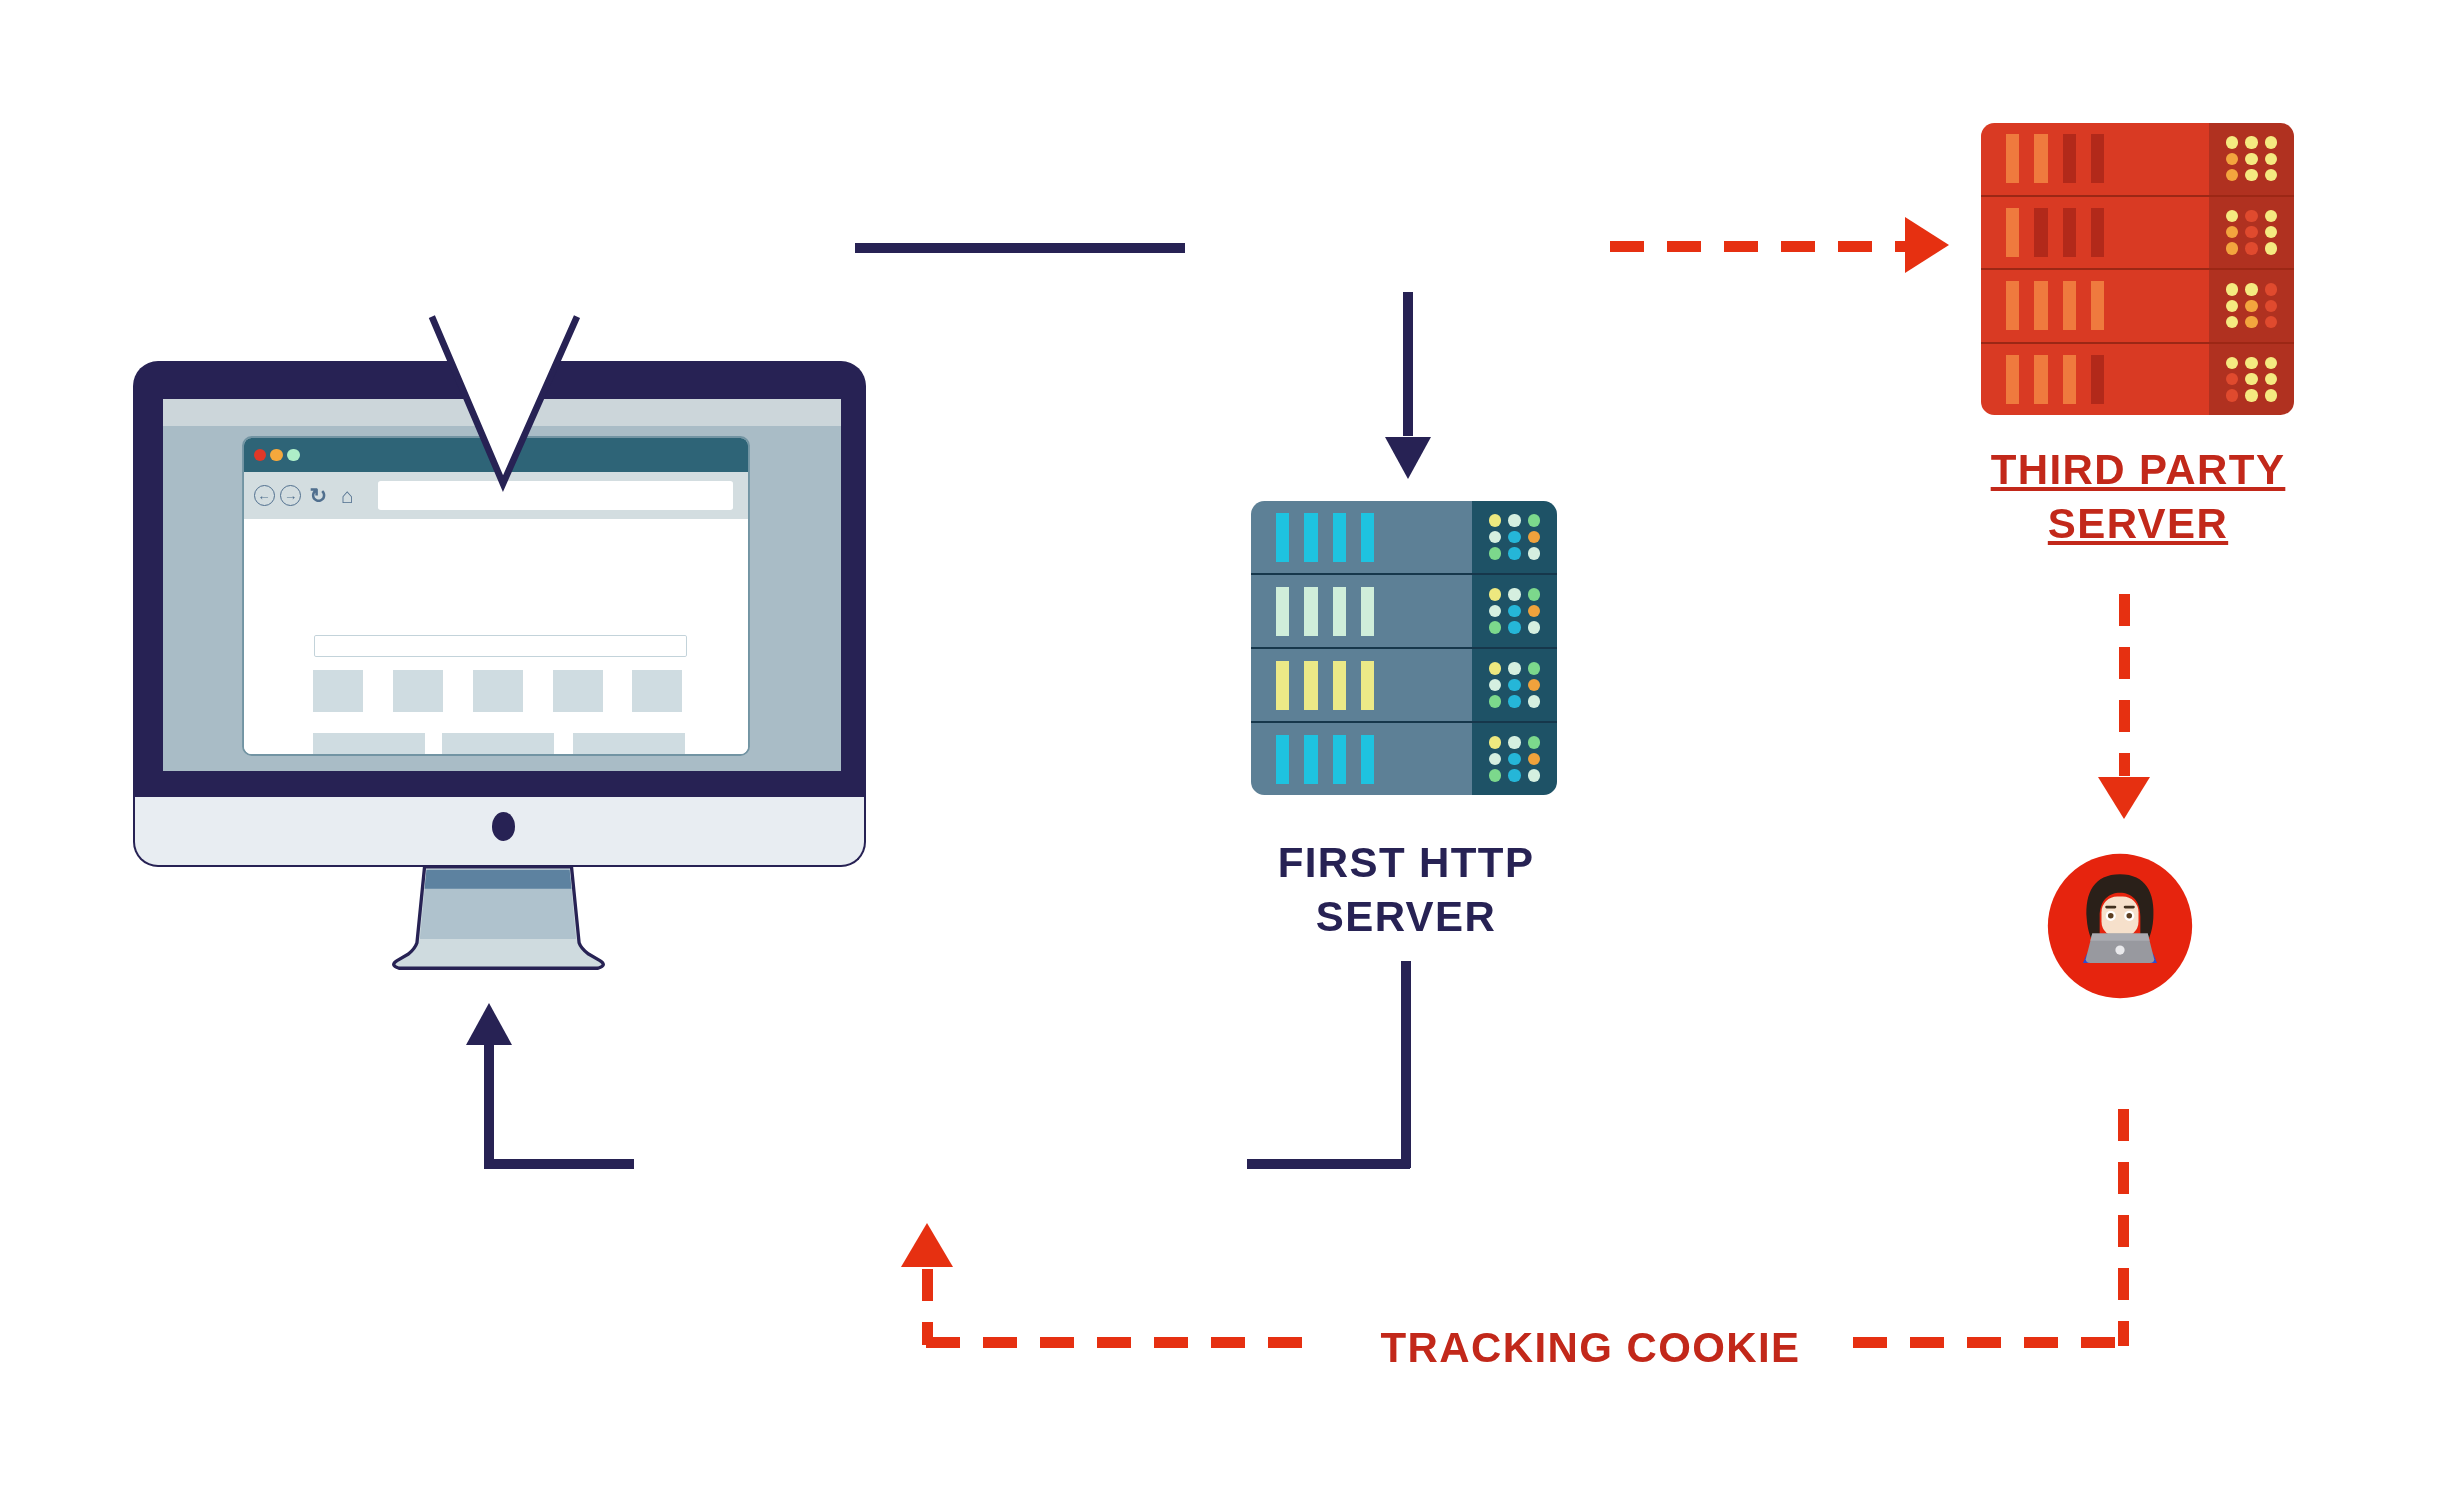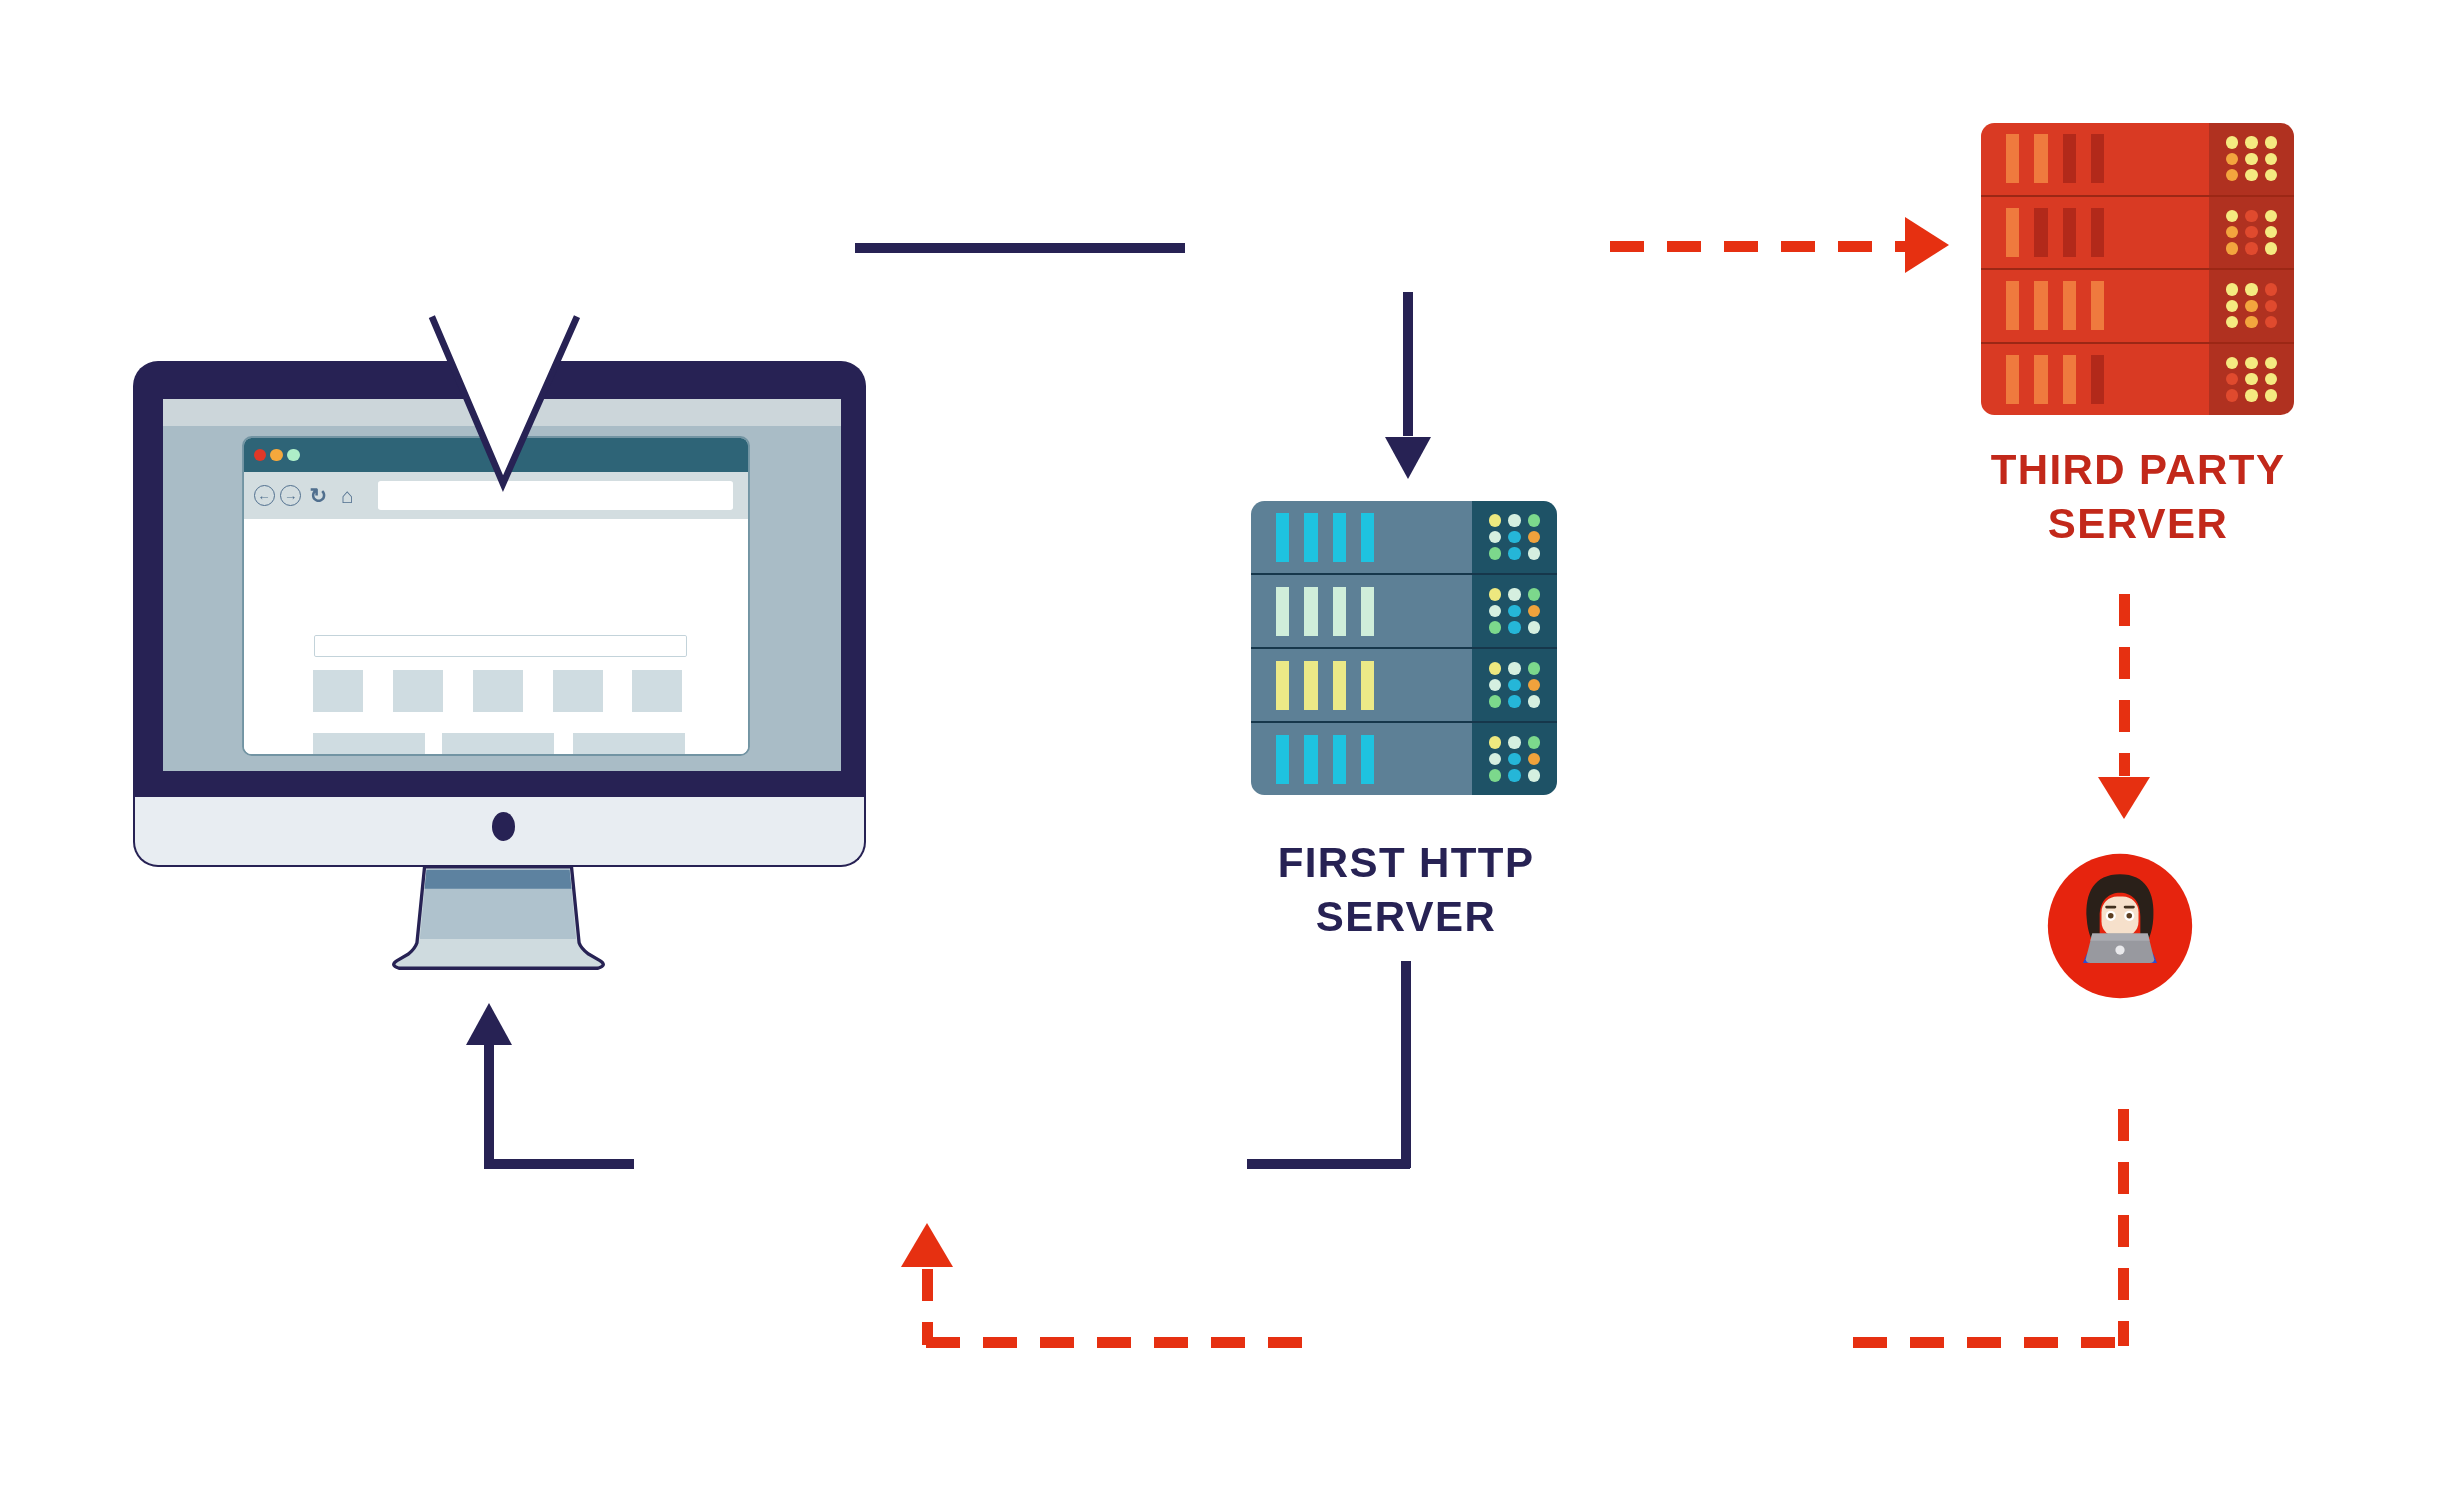--- a/index.html
+++ b/index.html
@@ -76,21 +76,21 @@
   .slice-right { width:85px; display:grid; grid-template-columns:repeat(3,1fr);
     place-items:center; padding:11.4px 13.3px; box-sizing:border-box; }
   .dot { width:12.3px; height:12.3px; border-radius:50%; }
 
   
   #person-circle { left:2046px; top:852px; width:148px; height:148px; }
 
   
   #label-http      { left:1160px; top:225px;  width:475px; font-size:44px; }
   #label-first     { left:1216px; top:836px;  width:380px; font-size:42px; line-height:54px; }
-  #label-third     { left:1948px; top:443px;  width:380px; font-size:42px; line-height:54px; }
+  #label-third     { left:1948px; top:443px;  width:380px; font-size:42px; line-height:54px;text-decoration:underline; }
   #label-requested { left:649px;  top:1140px; width:570px; font-size:44px; }
   #label-tracking  { left:1353px; top:1324px; width:475px; font-size:42px; }
   #label-assigned  { left:1931px; top:1012px; width:380px; font-size:40px; }
 </style>
 </head>
 <body>
 
 <div id="canvas" style="--navy: #272254; --red: #e63011; --red-text: #c2281a; --screen-bg: #a9bcc6; --screen-strip: #ccd6da; --titlebar: #2e6477; --toolbar: #d3dde0; --icon: #506f8e; --block: #cfdce1; --search-border: #c3d3da; --chin: #e8edf2;">
 
   <div id="monitor-frame" class="abs"></div>
@@ -345,19 +345,20 @@
       <path d="M40 120 Q46 102 56 99 L60 120 Z" fill="#2b4bd0"></path>
       <path d="M120 120 Q114 102 104 99 L100 120 Z" fill="#2b4bd0"></path>
       <path d="M50 88 L110 88 L117 116 Q117 120 112 120 L48 120 Q43 120 43 116 Z" fill="#98999f"></path>
       <path d="M50 88 L110 88 L112 96 L48 96 Z" fill="#aaabb1"></path>
       <circle cx="80" cy="106" r="5" fill="#e9e9ec"></circle>
     </g>
   </svg>
 
   <div class="dash-v" style="left:2118px; top:1109px; height:237px;"></div>
   <div class="dash-h" style="left:1853px; top:1337px; width:276px;"></div>
+  <div id="label-tracking" class="label red-label">TRACKING COOKIE</div>
   <div class="dash-h" style="left:926px; top:1337px; width:393px;"></div>
   <div class="dash-v" style="left:922px; top:1269px; height:76px;"></div>
   <div class="arr" style="left:901px; top:1223px; border-bottom:44px solid var(--red);
        border-left:26.6px solid transparent; border-right:26.6px solid transparent;"></div>
 
 </div>
 
 
 </body></html>

